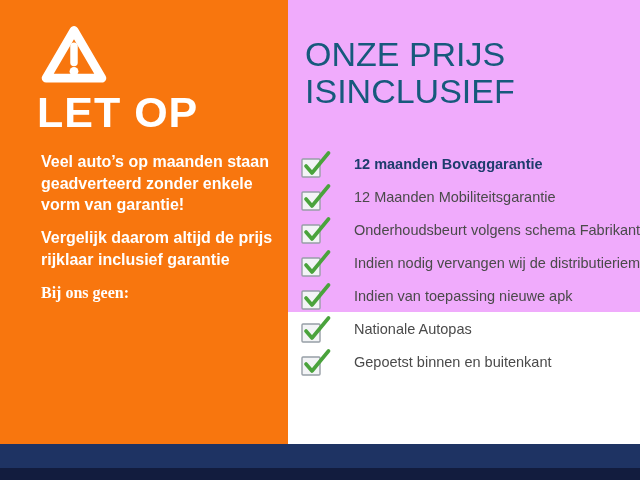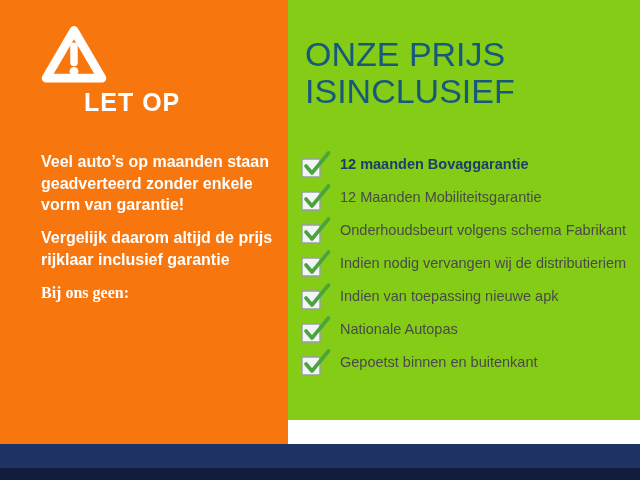--- a/index.html
+++ b/index.html
@@ -16,60 +16,60 @@
     position: absolute; left: 0; top: 0;
     width: 288px; height: 444px;
     background: #f8760e;
   }
   .warning-icon-wrap {
     position: absolute; left: 40px; top: 23px;
     width: 68px; height: 64px;
   }
   .letop-title {
     position: absolute; left: 37px; top: 88px;
-    font-size: 25px; font-weight: 700; letter-spacing: 1px;
-    color: #ffffff; white-space: nowrap; margin-left: 47px;
+    font-size: 43px; font-weight: 700; letter-spacing: 1px;
+    color: #ffffff; white-space: nowrap;
   }
   .lp-text {
     position: absolute; left: 41px;
     color: #ffffff; font-weight: 700;
     font-size: 16px; line-height: 21.5px;
     width: 240px;
   }
   .lp-intro    { top: 151px; }
   .lp-advice   { top: 227px; }
   .lp-subhead  { top: 282px; font-family: Liberation Serif, serif; }
   .lp-excluded { top: 320px; line-height: 17.8px; }
 
   
   .right-panel {
     position: absolute; left: 288px; top: 0;
-    width: 352px; height: 420px;
-    background: #84cc16;
+    width: 352px; height: 312px;
+    background: #f0abfc;
   }
   .price-heading {
     position: absolute; left: 17px; top: 36px;
     color: #17597c;
     font-size: 34px; line-height: 36.5px; font-weight: 400;
     white-space: nowrap;
   }
   .price-heading .hl2-bold { font-weight: 400; margin-left: 0; }
 
   .checklist {
     position: absolute; left: 13px; top: 150px; width: 335px;
   }
   .check-row {
     display: flex; align-items: flex-end;
     height: 28px; margin-bottom: 5px;
   }
   .cb-svg { flex: 0 0 auto; display: block; }
   .cb-box { fill: #f3f4f6; stroke: #979ea6; stroke-width: 1.4; }
   .cb-check { fill: none; stroke-width: 3.6; stroke-linecap: round; stroke-linejoin: round; }
   .row-label {
-    margin-left: 9px; padding-bottom: 6px;
+    margin-left: 23px; padding-bottom: 6px;
     font-size: 14.5px; color: #4a4a4a; white-space: nowrap;
   }
   .row-label.em { font-weight: 700; color: #1e3c6d; }
 
   
   .footer-navy {
     position: absolute; left: 0; top: 444px;
     width: 640px; height: 24px;
     background: #1e3363;
   }

